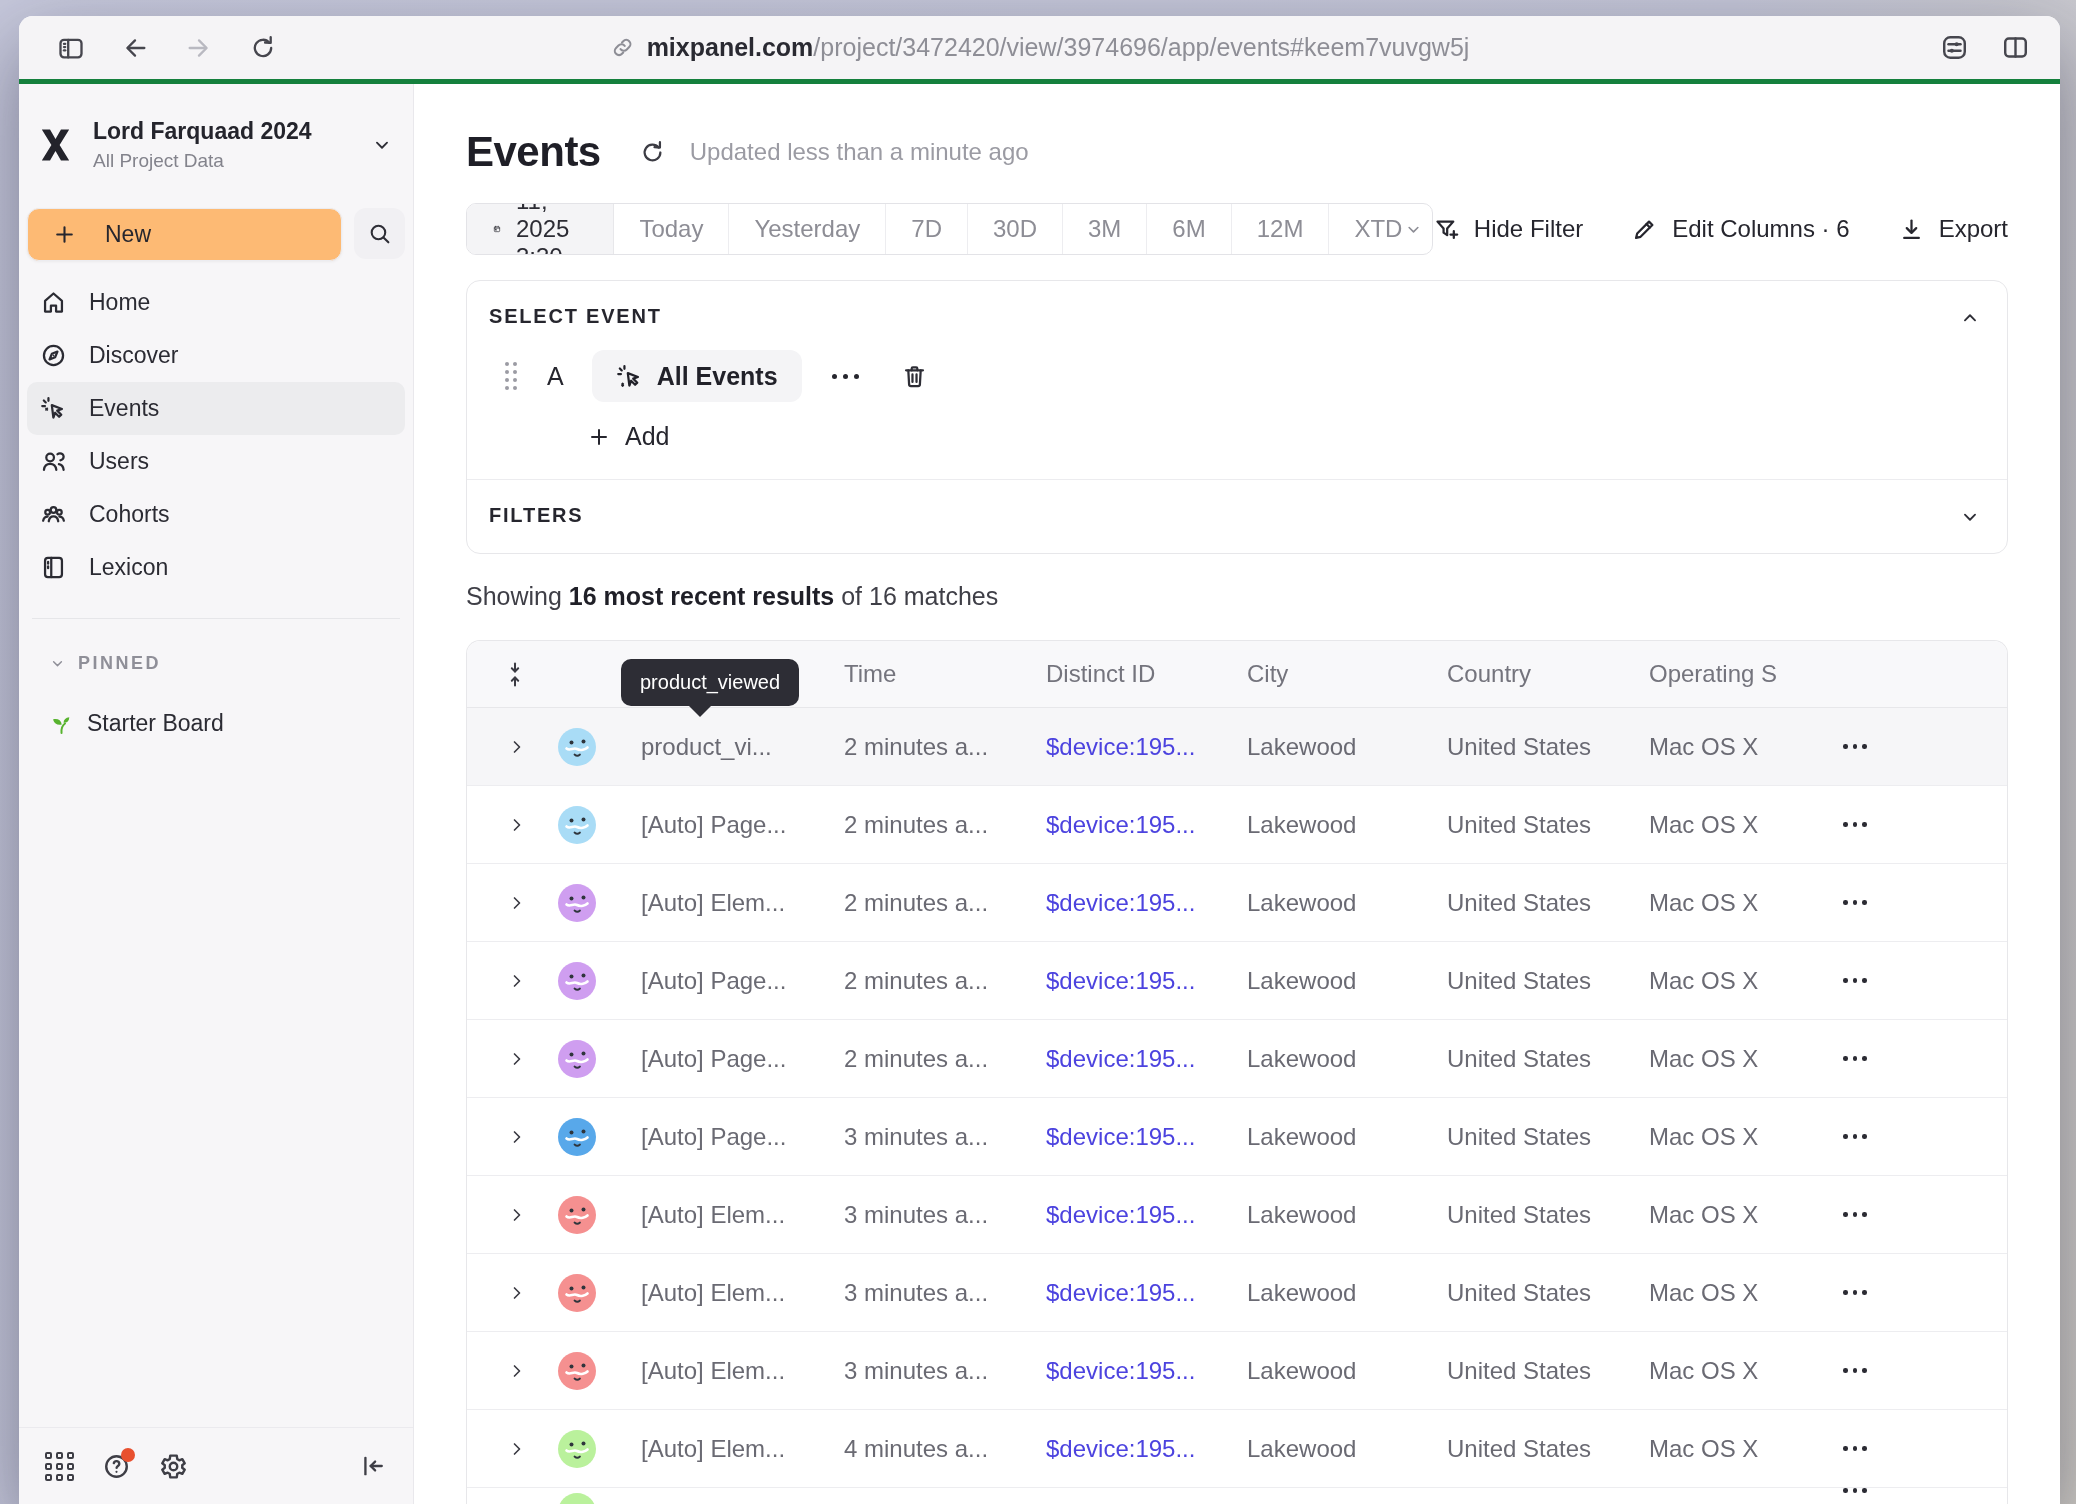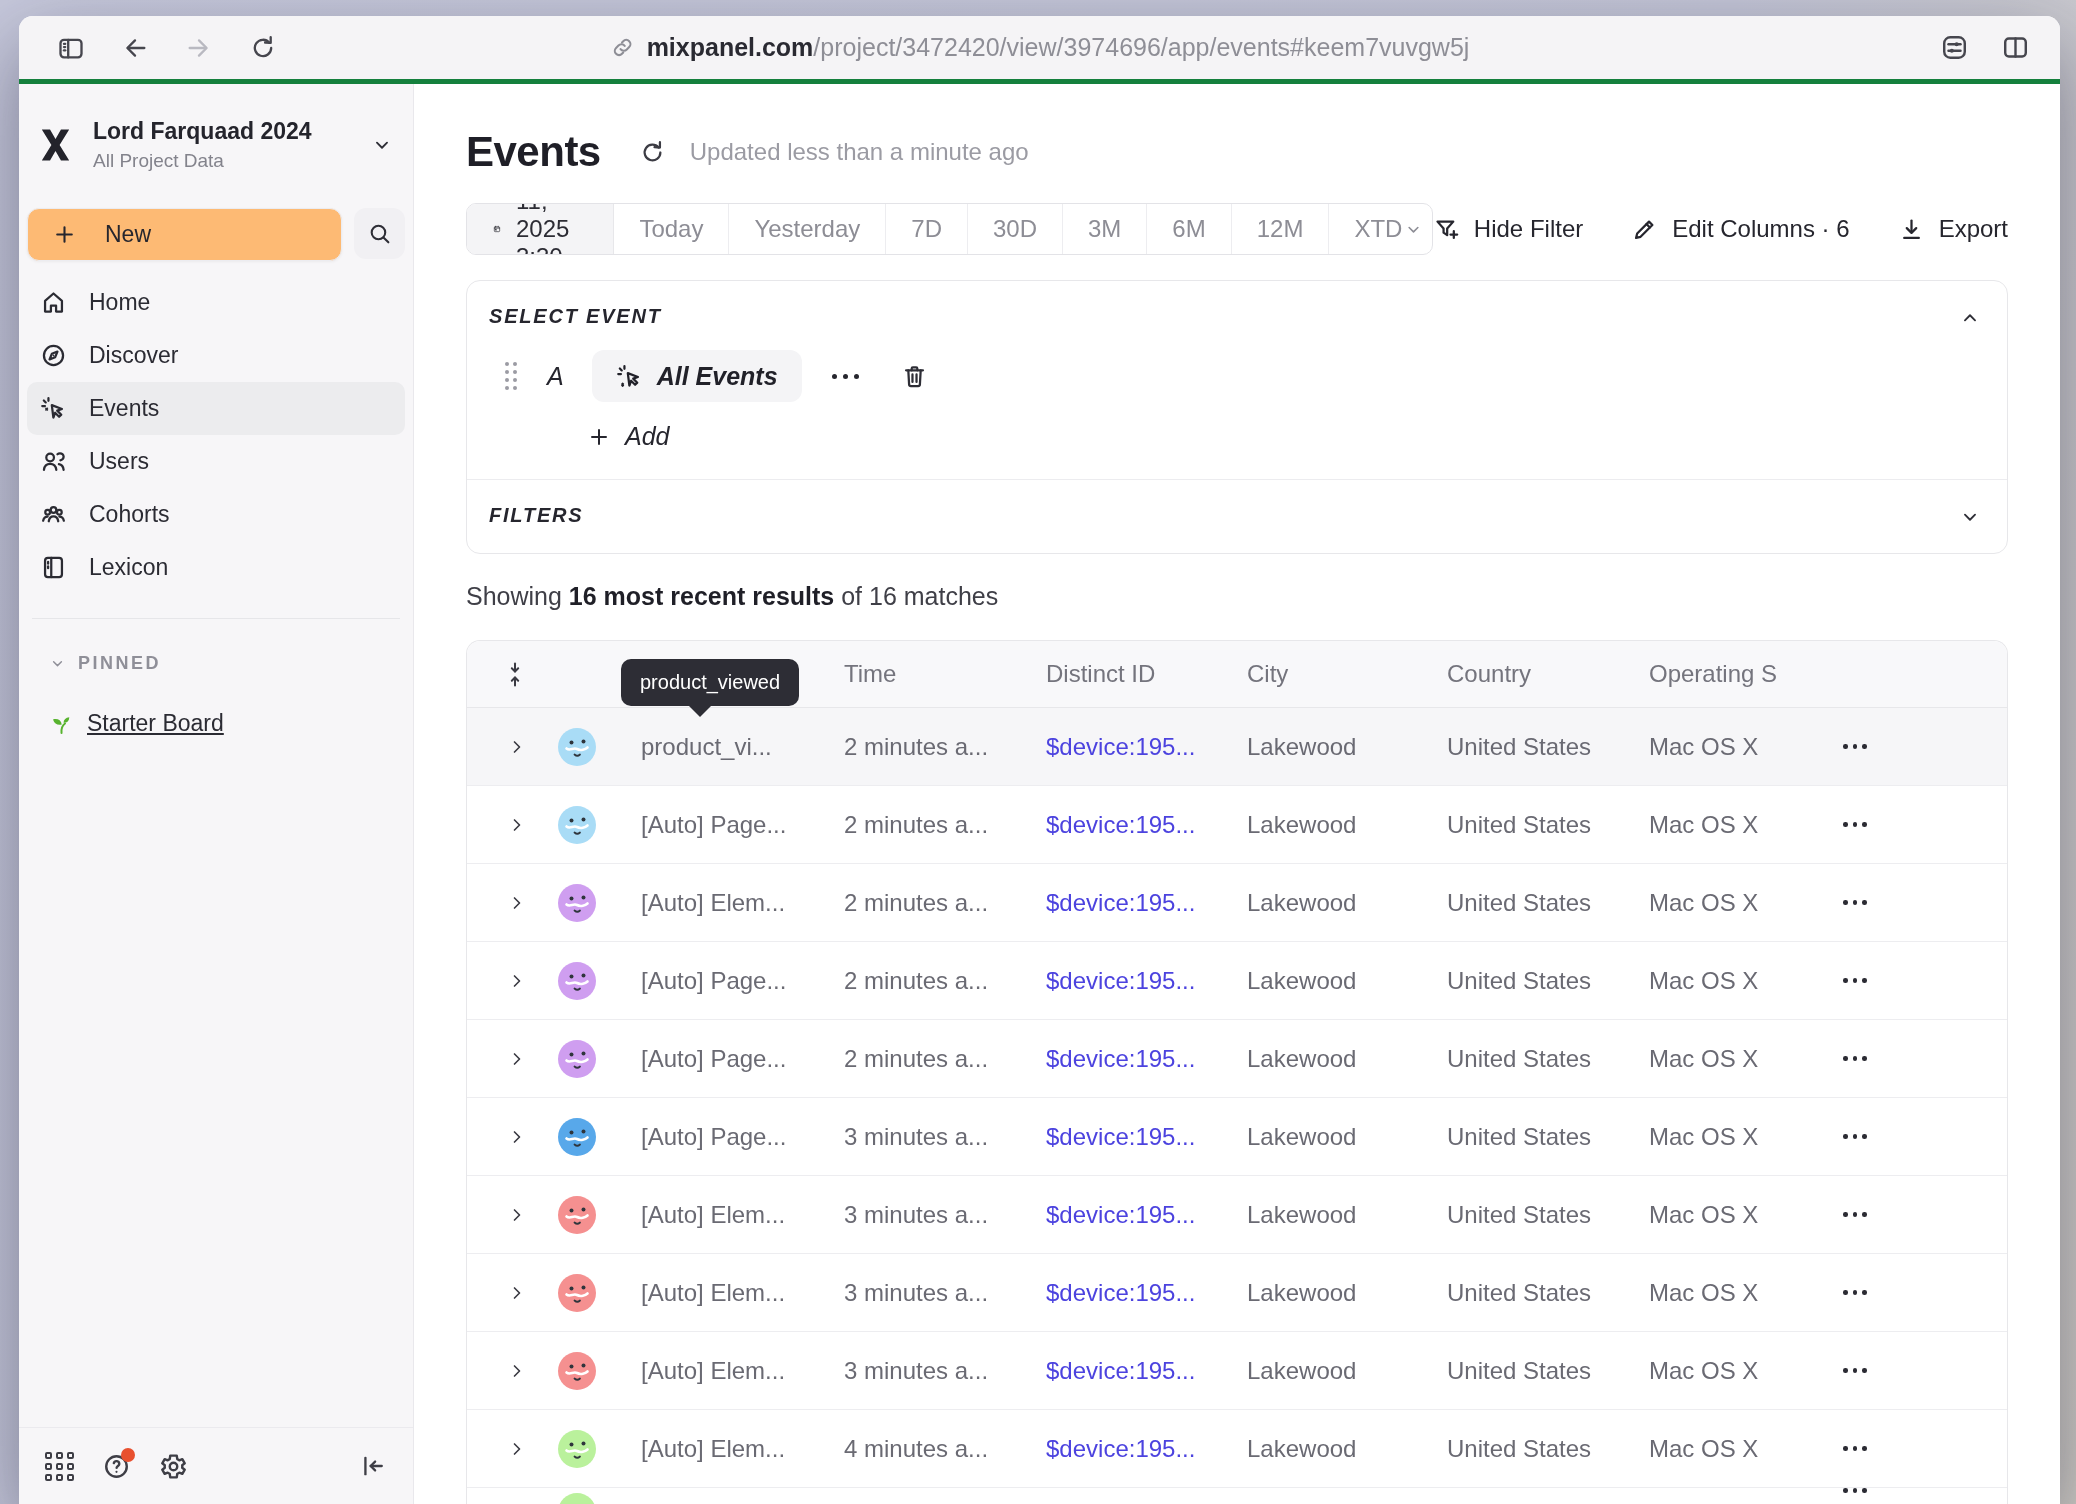--- a/index.html
+++ b/index.html
@@ -43,21 +43,21 @@
     font-size:23px;font-weight:500;color:#26262e;cursor:pointer;}
   .btn-search{width:51px;height:51px;border-radius:12px;background:#f1f0f3;display:flex;align-items:center;justify-content:center;color:#2e2e36;cursor:pointer;}
   .nav{margin:15px 8px 0 8px;}
   .nav-item{height:53px;border-radius:10px;display:flex;align-items:center;gap:22px;padding-left:13px;
     font-size:23px;font-weight:500;color:#2b2b33;cursor:pointer;}
   .nav-item.active{background:#ececee;}
   .nav-item .nicon{width:27px;color:#2b2b33;}
   .sb-div{height:1px;background:#e6e6e9;margin:24px 13px 0 13px;}
   .pinned-head{display:flex;align-items:center;gap:12px;margin:34px 0 0 30px;color:#8f8f98;
     font-size:18px;font-weight:700;letter-spacing:2.5px;}
-  .pin-item{display:flex;align-items:center;gap:14px;margin:36px 0 0 30px;font-size:23px;color:#2b2b33;cursor:pointer;text-decoration:underline;}
+  .pin-item{display:flex;align-items:center;gap:14px;margin:36px 0 0 30px;font-size:23px;color:#2b2b33;cursor:pointer;}
   .sb-bottom{position:absolute;left:0;right:0;bottom:0;height:76px;border-top:1px solid #ebeaee;
     display:flex;align-items:center;padding:0 26px;gap:28px;color:#3e3e46;}
   .help-wrap{position:relative;}
   .red-dot{position:absolute;right:-4px;top:-4px;width:14px;height:14px;border-radius:50%;}
   .collapse{margin-left:auto;}
   .grid9{display:grid;grid-template-columns:repeat(3,7px);grid-template-rows:repeat(3,7px);gap:4px;}
   .grid9 span{width:7px;height:7px;border:2px solid #3e3e46;border-radius:2px;box-sizing:border-box;}
 
   
   .main{flex:1;background:#fff;position:relative;padding:0 52px;overflow:hidden;min-width:0;}
@@ -69,21 +69,21 @@
   .controls{display:flex;align-items:center;margin-top:27px;}
   .seg{display:flex;align-items:stretch;height:50px;border:1px solid #e3e3e7;border-radius:10px;background:#fff;overflow:hidden;}
   .seg-cal{display:flex;align-items:center;gap:15px;padding:0 26px;background:#f4f4f6;border-right:1px solid #e7e7ea;
     font-size:24px;font-weight:500;color:#2c2c34;cursor:pointer;}
   .preset{display:flex;align-items:center;padding:0 25px;font-size:24px;color:#8d8d95;border-right:1px solid #ededf0;cursor:pointer;}
   .preset:last-child{border-right:none;gap:2px;}
   .hdr-actions{margin-left:auto;display:flex;align-items:center;gap:48px;}
   .act{display:flex;align-items:center;gap:14px;font-size:24px;font-weight:500;color:#26262e;cursor:pointer;white-space:nowrap;}
 
   .panel{margin-top:25px;border:1px solid #e7e7ea;border-radius:14px;}
-  .sect{position:relative;padding:24px 22px 26px 22px;font-style:italic;}
+  .sect{position:relative;padding:24px 22px 26px 22px;}
   .sect1{border-bottom:1px solid #ececef;padding-bottom:28px;}
   .sect-label{font-size:20px;font-weight:700;letter-spacing:1.8px;color:#26262e;}
   .sect-chev{position:absolute;right:26px;top:26px;color:#2e2e36;cursor:pointer;}
   .event-row{display:flex;align-items:center;margin-top:22px;}
   .draghandle{margin-left:16px;display:grid;grid-template-columns:repeat(2,4px);grid-template-rows:repeat(4,4px);gap:4px;cursor:grab;}
   .draghandle i{width:4px;height:4px;border-radius:50%;background:#9b9ba3;}
   .ev-letter{margin-left:30px;font-size:25px;color:#26262e;}
   .chip{margin-left:28px;display:flex;align-items:center;gap:14px;background:#f4f4f6;border-radius:12px;
     height:52px;padding:0 24px;font-size:25px;font-weight:600;color:#212129;cursor:pointer;}
   .more-dots{margin-left:30px;display:flex;gap:6px;cursor:pointer;}

